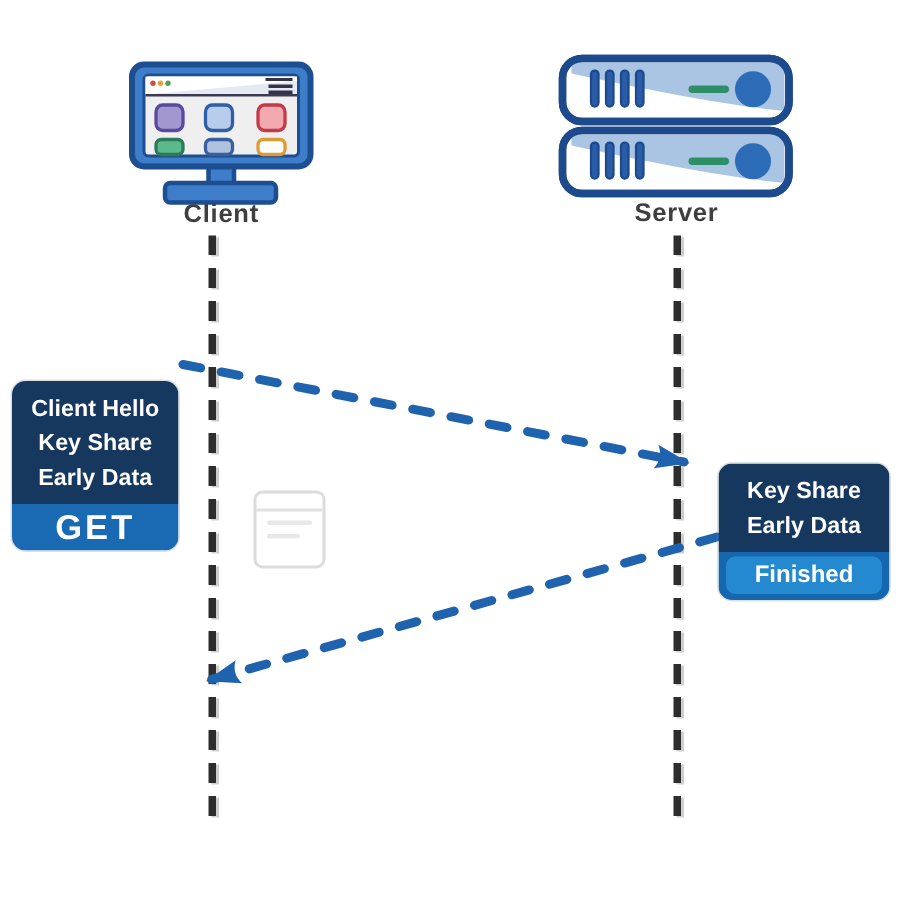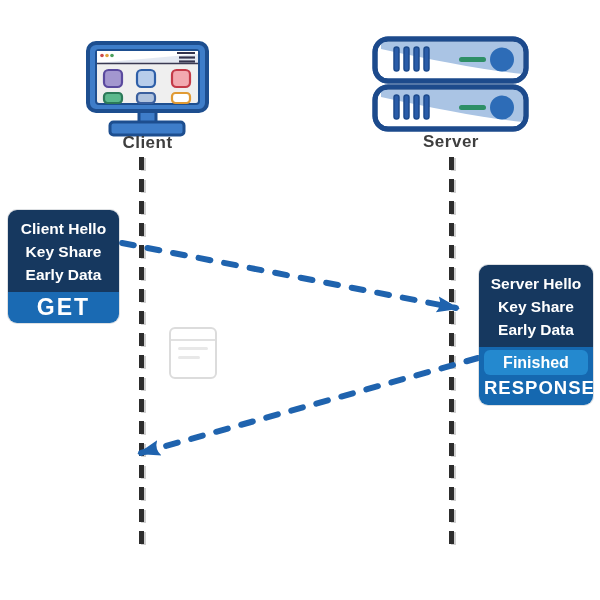--- a/index.html
+++ b/index.html
@@ -21,20 +21,21 @@
     width:5px;
     background:repeating-linear-gradient(180deg,
       var(--lifeline,#2d2d2d) 0 13px, rgba(0,0,0,0) 13px 22px);
     filter:drop-shadow(2px 1px 0 #cfcfcf);
   }
 
   
   .msg-box{
     border-radius:9px;overflow:hidden;
     box-shadow:0 0 0 1px rgba(120,130,145,.25);
+    margin-top:44px;
   }
   .msg-header{
     background:var(--box-header,#16385f);
     color:#ffffff;font-weight:700;font-size:15.5px;line-height:23px;
     text-align:center;padding:7px 2px 6px 2px;
   }
   .badge{
     color:#ffffff;font-weight:700;text-align:center;
   }
   .badge.get{
@@ -145,27 +146,25 @@
   <div class="msg-header">
     <div>Client Hello</div>
     <div>Key Share</div>
     <div>Early Data</div>
   </div>
   <div class="badge get">GET</div>
 </div>
 
 <div class="abs msg-box" style="left:479px;top:265px;width:114px;">
   <div class="msg-header">
-    <div>Server Hello</div>
     <div>Key Share</div>
     <div>Early Data</div>
   </div>
   <div class="band">
     <div class="badge finished">Finished</div>
-    <div class="badge response">RESPONSE</div>
   </div>
 </div>
 
 <div class="abs ghost-card" style="left:169px;top:327px;">
   <div class="bar"></div>
   <div class="line"></div>
   <div class="line" style="width:22px;"></div>
 </div>
 
 </body></html>

